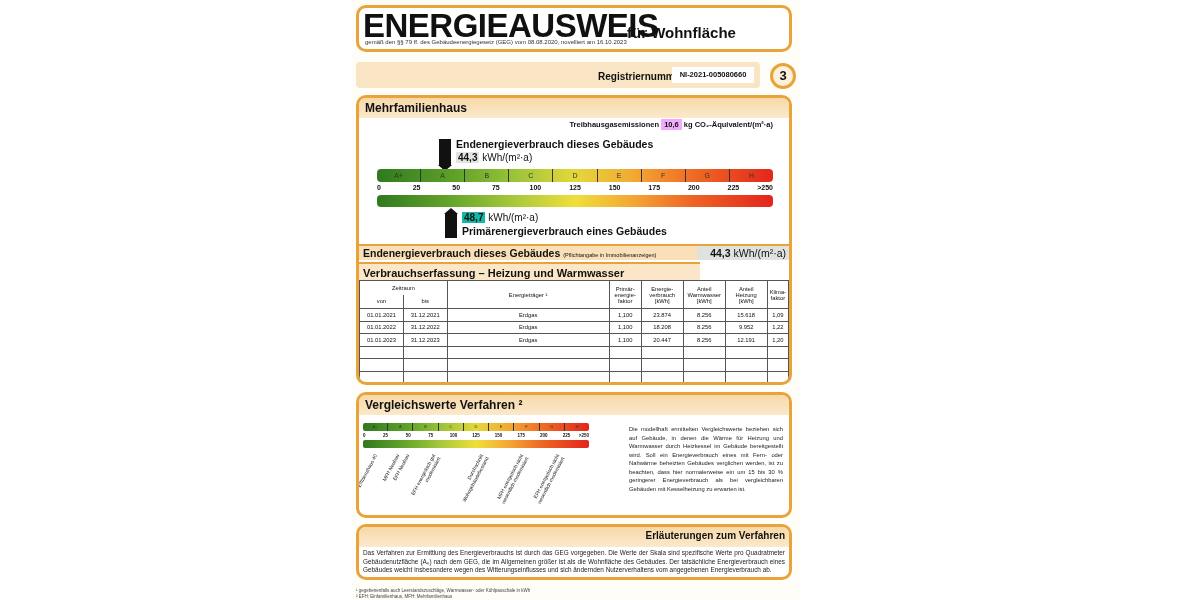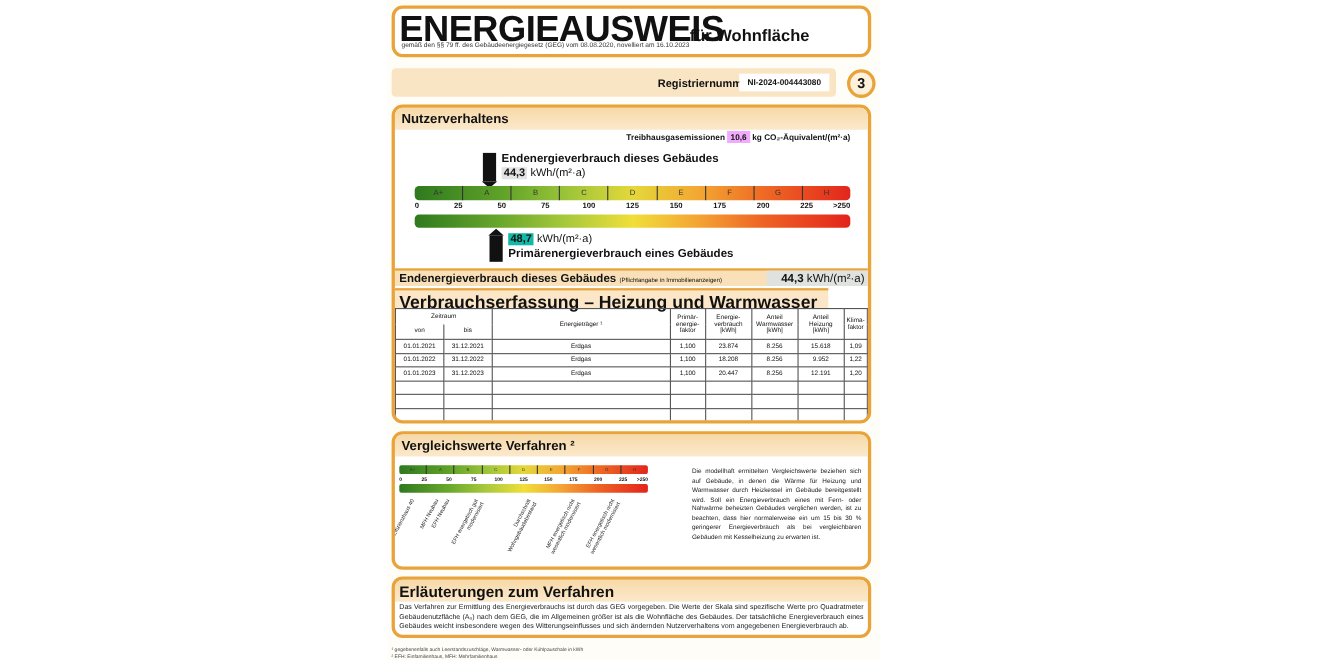--- a/index.html
+++ b/index.html
@@ -51,21 +51,21 @@
   .prim-value { position: absolute; left: 103px; top: 114px; font-size: 10px; white-space: nowrap; }
   .prim-value .num { background: #14b8a6; font-weight: bold; padding: 0 2px; }
   .prim-label { position: absolute; left: 103px; top: 127px; font-size: 10.5px; font-weight: bold; white-space: nowrap; }
 
   .end-row { position: absolute; left: 0; top: 146px; width: 430px; height: 16px; background: #f9e0b8; border-top: 2px solid #e8a33a; }
   .end-row-label { position: absolute; left: 4px; top: 1px; font-size: 10.5px; font-weight: bold; white-space: nowrap; }
   .end-row-label small { font-size: 5.5px; font-weight: normal; }
   .end-row-val { position: absolute; right: 0; top: 0; width: 92px; height: 14px; background: #dfe2df; text-align: right; font-size: 10.5px; padding-right: 3px; line-height: 14px; white-space: nowrap; }
   .end-row-val b { font-weight: bold; }
 
-  .cons-head { position: absolute; left: 0; top: 164px; width: 394px; height: 18px; background: #fbe7c8; font-size: 16px; font-weight: bold; padding: 3px 4px; border-top: 2px solid #e8a33a; }
+  .cons-head { position: absolute; left: 0; top: 164px; width: 341px; height: 18px; background: #fbe7c8; font-size: 11px; font-weight: bold; padding: 3px 4px; border-top: 2px solid #e8a33a; }
 
   table.cons { position: absolute; left: 0; top: 182px; width: 430px; border-collapse: collapse; font-size: 5.8px; }
   table.cons th, table.cons td { border: 1px solid #555; text-align: center; font-weight: normal; padding: 0 1px; }
   table.cons th { height: 14px; }
   table.cons td { height: 12.5px; }
 
   
   .sec-compare { top: 392px; height: 126px; }
   .cmp-scale-top { position: absolute; left: 4px; top: 28px; width: 226px; height: 8px; border-radius: 2px;
     background: linear-gradient(90deg, #2f7a1f 0%, #5fa228 20%, #9cc43a 35%, #e4d83a 50%, #f3a833 65%, #ef6a24 80%, #e2261c 100%); display: flex; }
@@ -73,44 +73,44 @@
   .cmp-scale-top .cls:last-child { border-right: none; }
   .cmp-nums { position: absolute; left: 4px; top: 38px; width: 226px; height: 6px; font-size: 4.5px; font-weight: bold; }
   .cmp-nums span { position: absolute; transform: translateX(-50%); }
   .cmp-scale-bot { position: absolute; left: 4px; top: 45px; width: 226px; height: 8px; border-radius: 2px;
     background: linear-gradient(90deg, #2f7a1f 0%, #6aa82c 20%, #a9c93b 35%, #f0df3a 50%, #f4a434 65%, #ee6324 80%, #e3241c 100%); }
   .ref-label { position: absolute; font-size: 5px; color: #222; transform-origin: right top; transform: rotate(-62deg); white-space: pre; text-align: right; line-height: 6px; }
   .cmp-text { position: absolute; left: 270px; top: 30px; width: 154px; font-size: 5.8px; line-height: 8.5px; text-align: justify; color: #222; }
 
   
   .sec-expl { top: 524px; height: 56px; }
-  .expl-head { background: linear-gradient(#f7d9a8, #fbe9cc); font-size: 14px; font-weight: bold; padding: 3px 4px; height: 20px; }
+  .expl-head { background: linear-gradient(#f7d9a8, #fbe9cc); font-size: 10px; font-weight: bold; padding: 3px 4px; height: 20px; text-align: right; }
   .expl-text { font-size: 6.4px; line-height: 8.5px; padding: 2px 4px; text-align: justify; color: #222; }
 
   .footnote { position: absolute; left: 4px; font-size: 4.5px; color: #444; white-space: nowrap; }
 </style>
 </head>
 <body>
 
 <div class="page">
 
   <div class="title-box">
     <div class="title-main">ENERGIEAUSWEIS</div>
     <div class="title-sub">für Wohnfläche</div>
     <div class="title-law">gemäß den §§ 79 ff. des Gebäudeenergiegesetz (GEG) vom 08.08.2020, novelliert am 16.10.2023</div>
   </div>
 
   <div class="strip">
     <div class="strip-reg-label">Registriernummer:</div>
-    <div class="strip-reg-val">NI-2024-004443080</div>
+    <div class="strip-reg-val">NI-2021-005080660</div>
   </div>
   <div class="page-num">3</div>
 
   <div class="section sec-energy">
-    <div class="section-head">Nutzerverhaltens</div>
+    <div class="section-head">Mehrfamilienhaus</div>
 
     <div class="ghg">
       <span>Treibhausgasemissionen</span>
       <span class="val">10,6</span>
       <span>kg CO₂-Äquivalent/(m²·a)</span>
     </div>
 
     <div class="pointer-top"></div>
     <div class="end-label">Endenergieverbrauch dieses Gebäudes</div>
     <div class="end-value">

